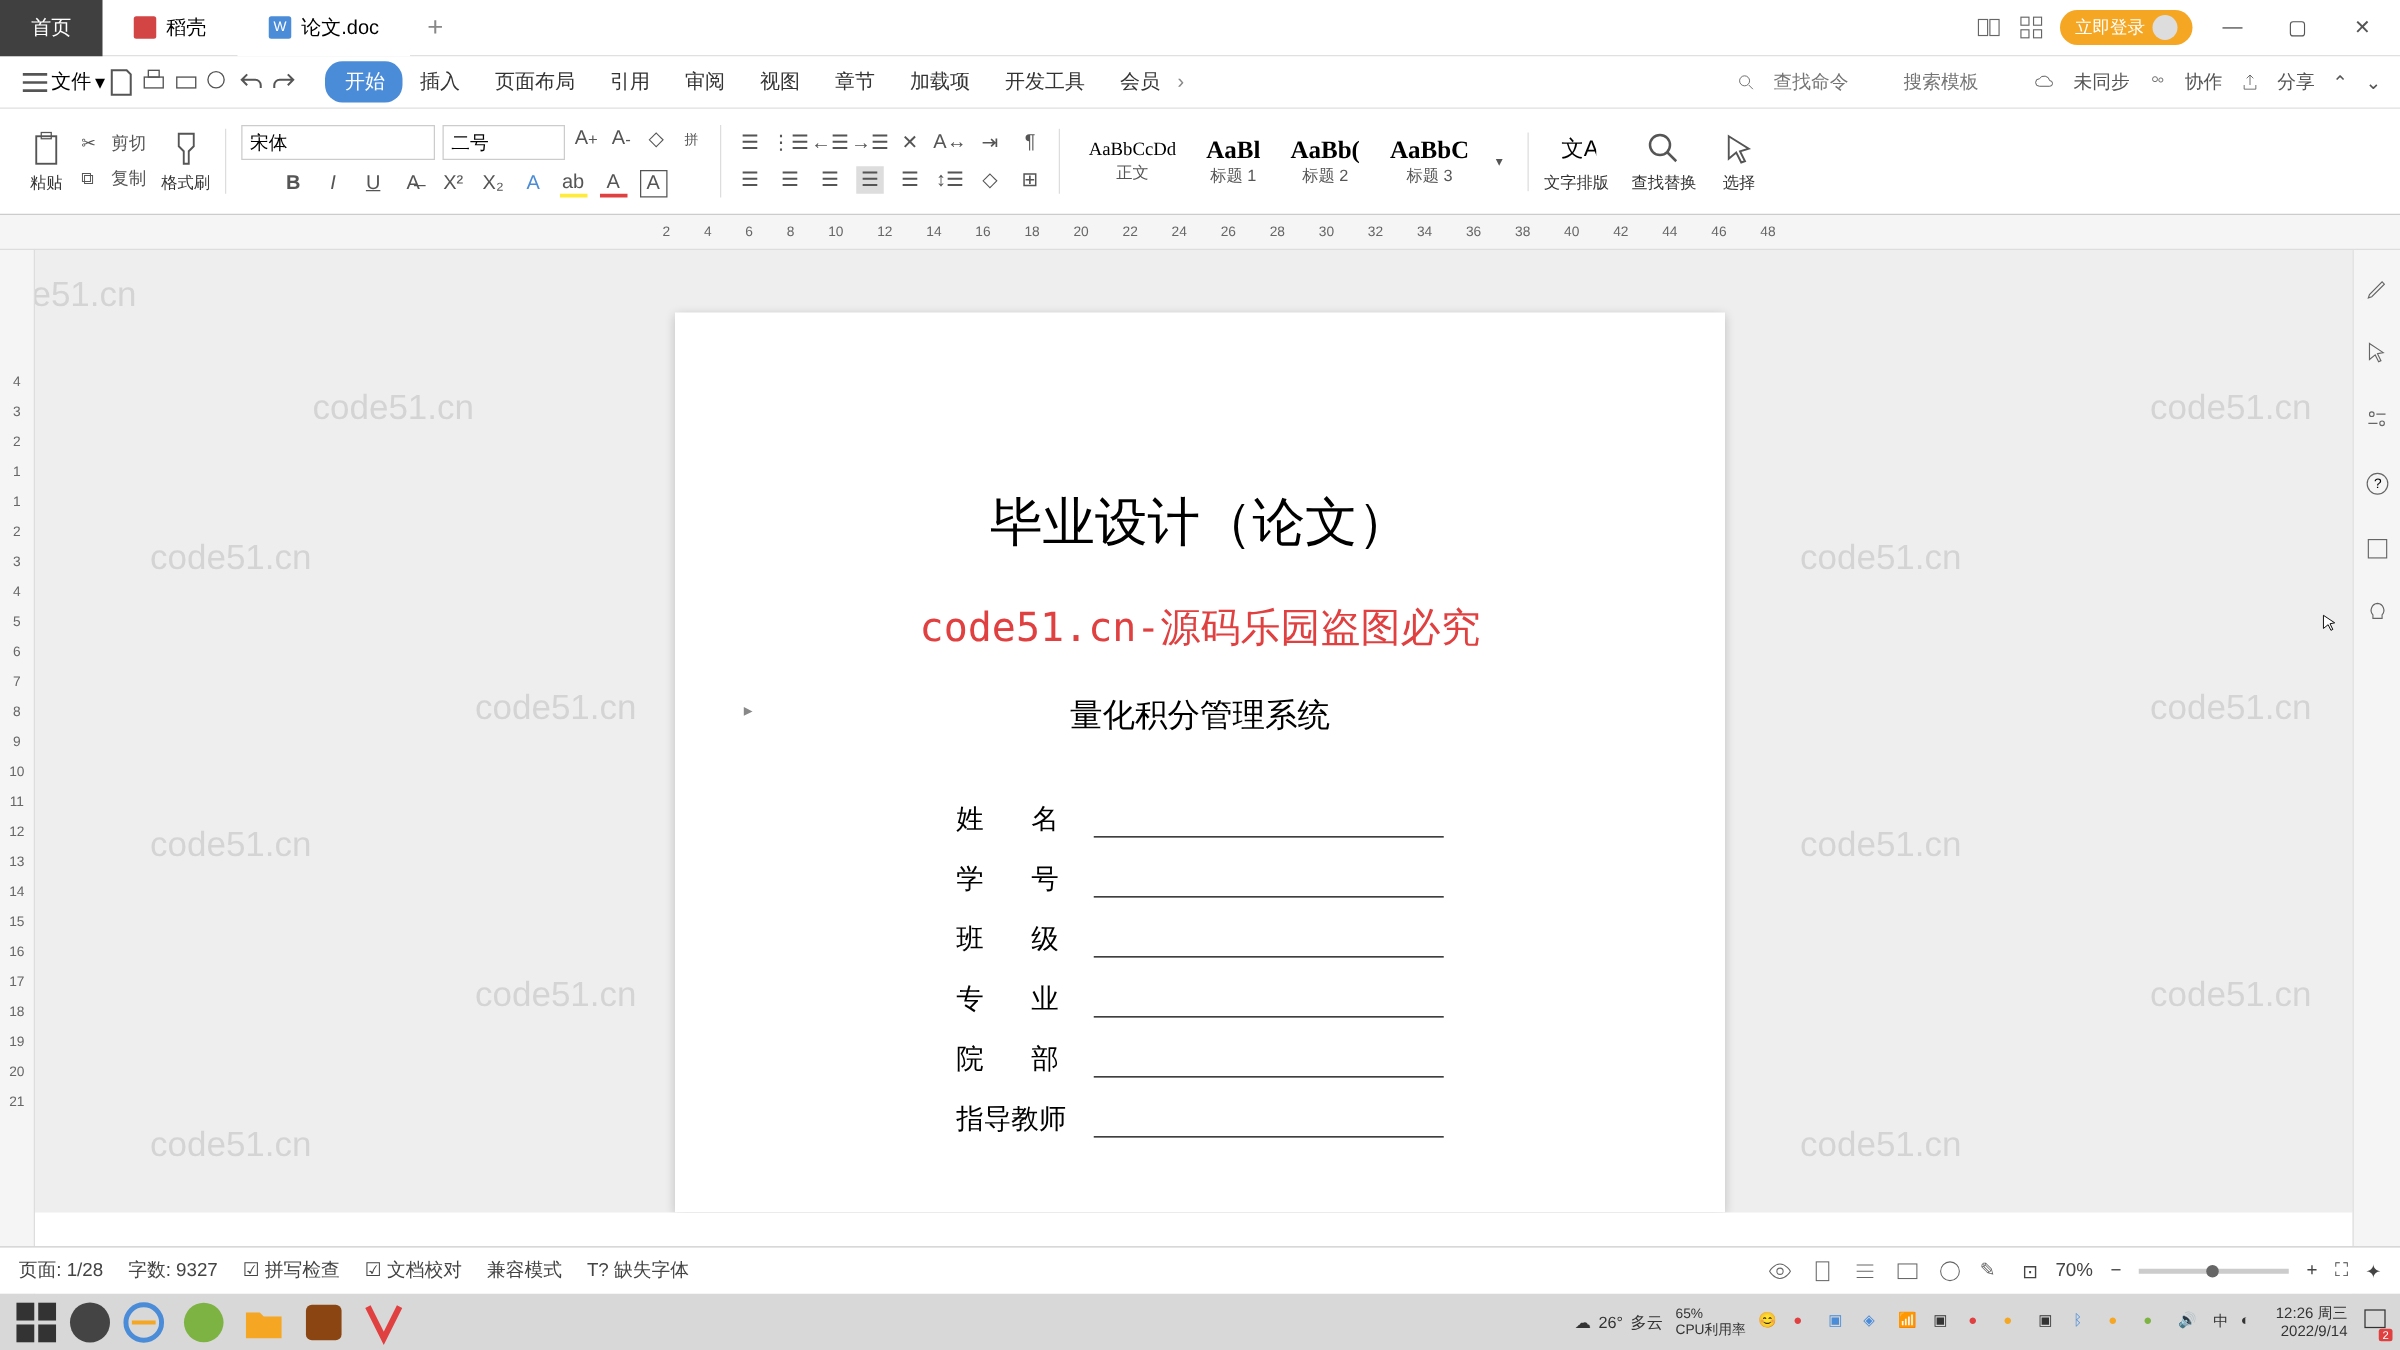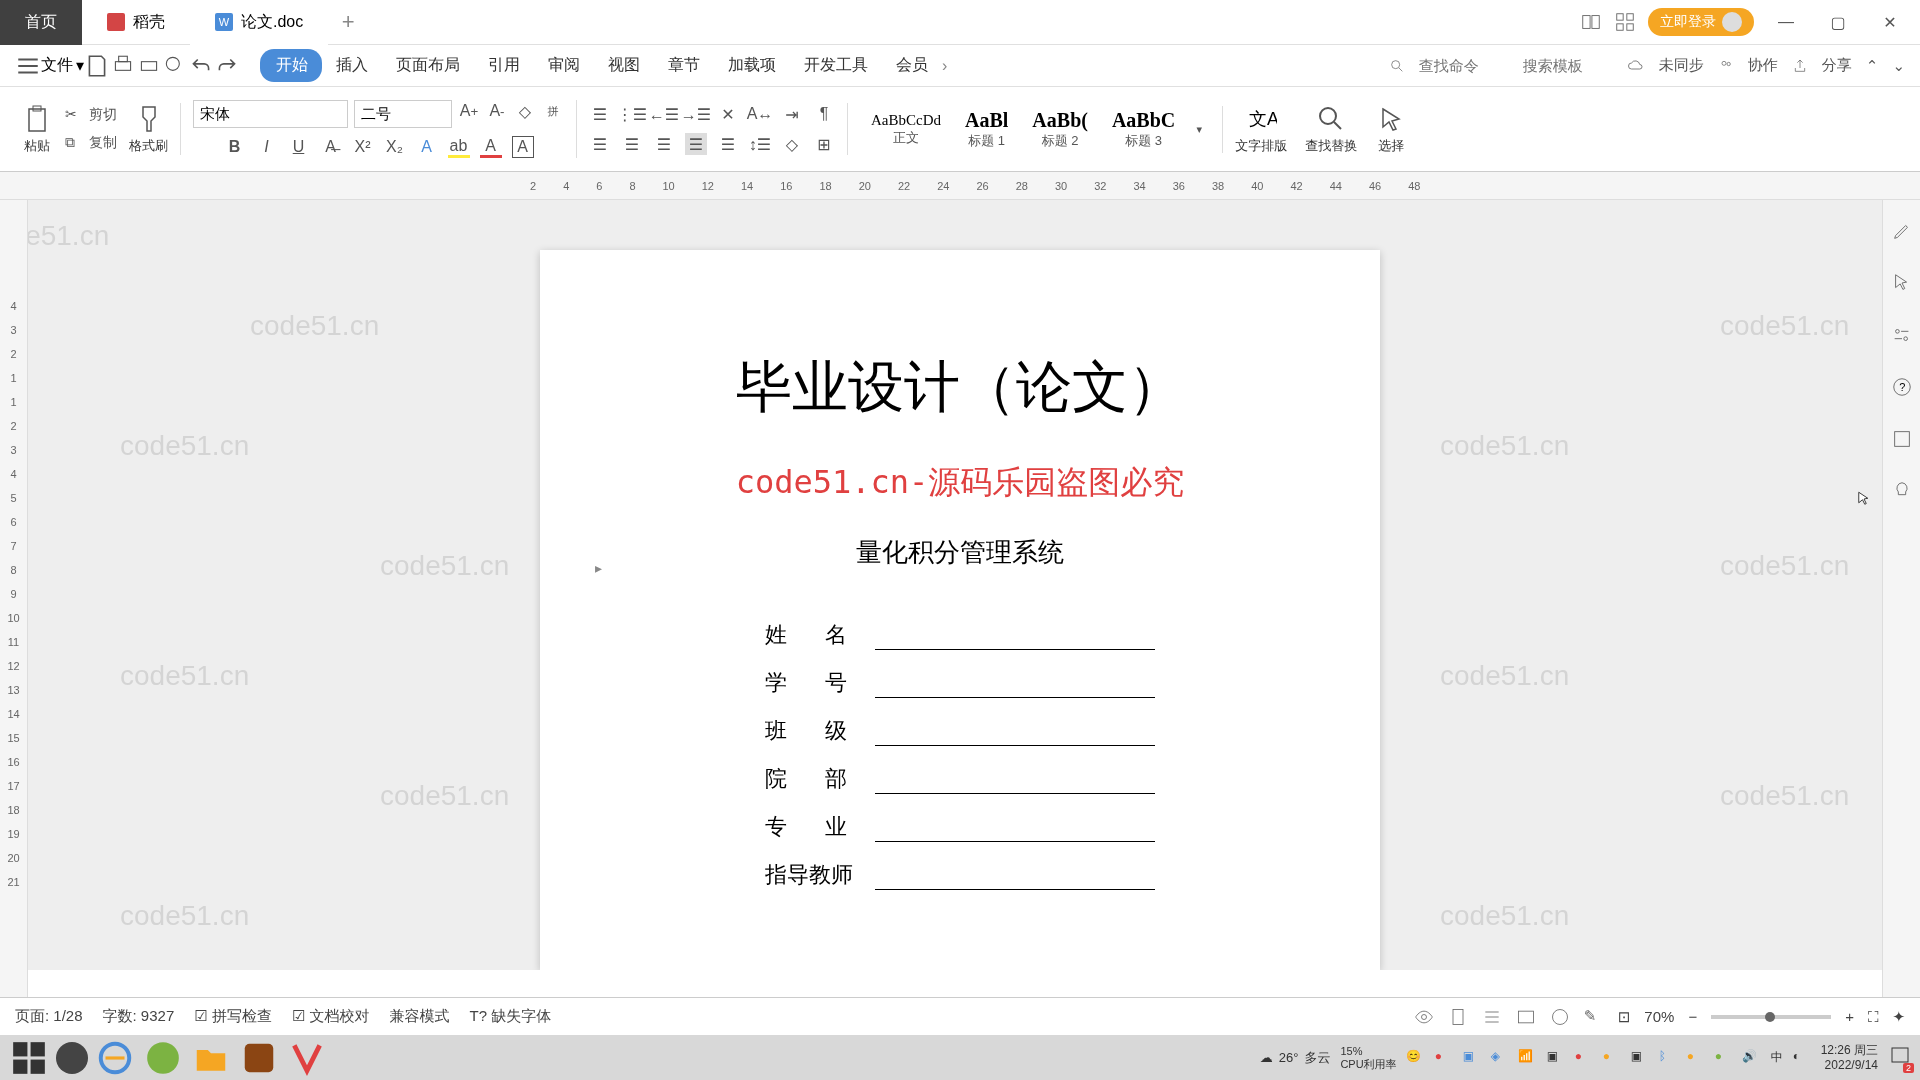--- a/index.html
+++ b/index.html
@@ -48,21 +48,21 @@
 .style-name { font-size:13px; color:#555; }
 .style-item.big .style-prev { font-size:20px; font-weight:bold; }
 
 
 .ruler-h { height: 28px; background: #f5f5f5; border-bottom: 1px solid #ddd; display:flex; align-items:center; padding-left: 530px; font-size:11px; color:#666; gap: 27px; position:relative; }
 .ruler-v { width: 28px; background: #f5f5f5; border-right: 1px solid #ddd; position:absolute; left:0; top:200px; bottom:45px; display:flex; flex-direction:column; align-items:center; padding-top:100px; font-size:11px; color:#666; gap:12px; }
 
 
 .doc-area { height: 770px; background: #eee; display:flex; justify-content:center; overflow:hidden; position:relative; }
 .page { width: 840px; background: #fff; margin-top: 50px; box-shadow: 0 2px 8px rgba(0,0,0,0.2); padding: 100px 90px; font-family: "SimSun", serif; position:relative; }
-.doc-title { text-align:center; font-size: 56px; font-family: "SimHei", serif; }
+.doc-title { text-align:center; font-size: 42px; font-family: "SimHei", serif; margin-top: 40px; }
 .doc-warning { text-align:center; font-size: 32px; color: #e04040; margin-top: 35px; font-family: monospace; }
 .doc-subtitle { text-align:center; font-size: 26px; margin-top: 30px; }
 .doc-form { margin-top: 50px; }
 .form-row { display:flex; justify-content:center; align-items:flex-end; margin-bottom: 18px; font-size: 22px; }
 .form-label { width: 110px; letter-spacing: 8px; text-align: justify; }
 .form-line { width: 280px; border-bottom: 1px solid #000; height: 24px; }
 .cursor-mark { position:absolute; left:55px; top:310px; color:#888; font-size:14px; }
 
 
 .wm { position:absolute; color:#bbb; font-size:28px; opacity:0.5; pointer-events:none; font-family:sans-serif; }
@@ -399,25 +399,25 @@
         </div>
       <div class="form-row">
           <span class="form-label">学　号</span>
           <span class="form-line"></span>
         </div>
       <div class="form-row">
           <span class="form-label">班　级</span>
           <span class="form-line"></span>
         </div>
       <div class="form-row">
+          <span class="form-label">专　业</span>
+          <span class="form-line"></span>
+        </div>
+      <div class="form-row">
           <span class="form-label">院　部</span>
-          <span class="form-line"></span>
-        </div>
-      <div class="form-row">
-          <span class="form-label">专　业</span>
           <span class="form-line"></span>
         </div>
       <div class="form-row">
           <span class="form-label" style="letter-spacing:0">指导教师</span>
           <span class="form-line"></span>
         </div>
     </div>
   </div>
 </div>
 
@@ -548,21 +548,21 @@
       </svg>
     </div>
 
   <div class="taskbar-right">
     <div class="weather">
       <span>☁</span>
       <span>26°</span>
       <span>多云</span>
     </div>
     <div style="font-size:11px; line-height:1.1">
-      <div>15%</div>
+      <div>65%</div>
       <div>CPU利用率</div>
     </div>
     <span class="tray-ico">😊</span>
     <span class="tray-ico" style="color:#e04040">●</span>
     <span class="tray-ico" style="color:#4a8cd8">▣</span>
     <span class="tray-ico" style="color:#4a8cd8">◈</span>
     <span class="tray-ico">📶</span>
     <span class="tray-ico">▣</span>
     <span class="tray-ico" style="color:#e04040">●</span>
     <span class="tray-ico" style="color:#f5a623">●</span>

